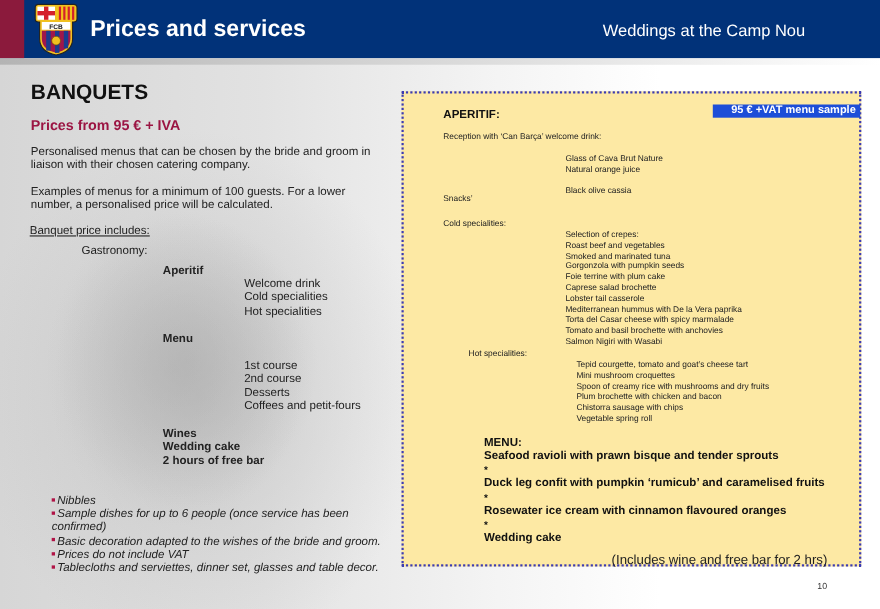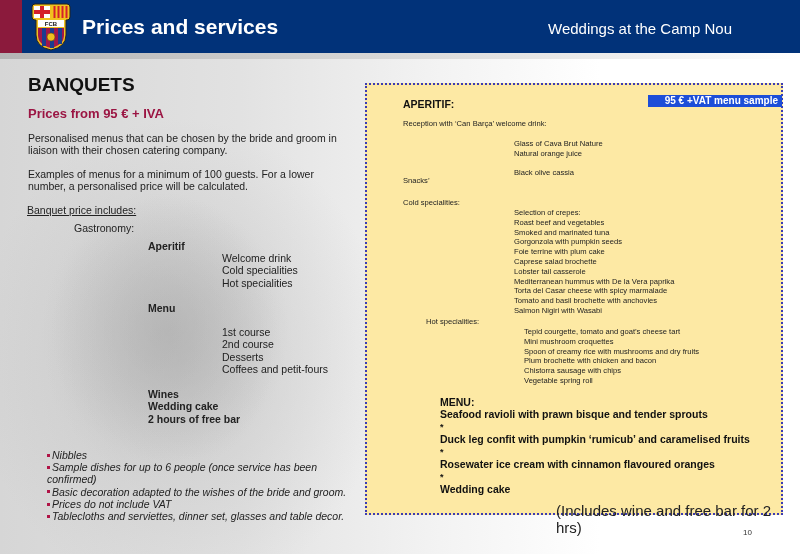--- a/index.html
+++ b/index.html
@@ -64,21 +64,21 @@
   .badge {
     position:absolute; left:648px; top:95px; width:134px; height:12px;
     background:#1d4ed8; color:#fff; font-weight:bold; font-size:10px;
     text-align:right; padding-right:4px; box-sizing:border-box; line-height:12px;
   }
   .aperitif-title { position:absolute; left:403px; top:98px; font-size:10.5px; font-weight:bold; color:#111; }
   .sm { position:absolute; font-size:7.6px; line-height:9.8px; color:#222; }
   .menu-title { position:absolute; left:440px; top:396px; font-size:10.5px; font-weight:bold; color:#111; }
   .menu-items { position:absolute; left:440px; top:408px; font-size:10.5px; font-weight:bold; line-height:12.5px; color:#111; }
   .menu-items .star { font-size:9px; line-height:12.5px; }
-  .includes-note { position:absolute; left:556px; top:502px; font-size:15px; color:#222; }
+  .includes-note { position:absolute; left:556px; top:502px; font-size:12px; color:#222; }
   .page-num { position:absolute; left:743px; top:528px; font-size:8px; color:#333; }
 </style>
 </head>
 <body>
 
 <div class="header">
   <div class="header-stripe"></div>
   <svg class="logo" viewBox="0 0 46 48">
     <path d="M4 4 Q4 1 7 1 L39 1 Q42 1 42 4 L42 14 Q42 17 39 17 L38 17 L38 32 Q38 44 23 47 Q8 44 8 32 L8 17 L7 17 Q4 17 4 14 Z" fill="#f0c020" stroke="#222" stroke-width="1"></path>
     <rect x="6" y="3" width="16" height="12" fill="#fff"></rect>

